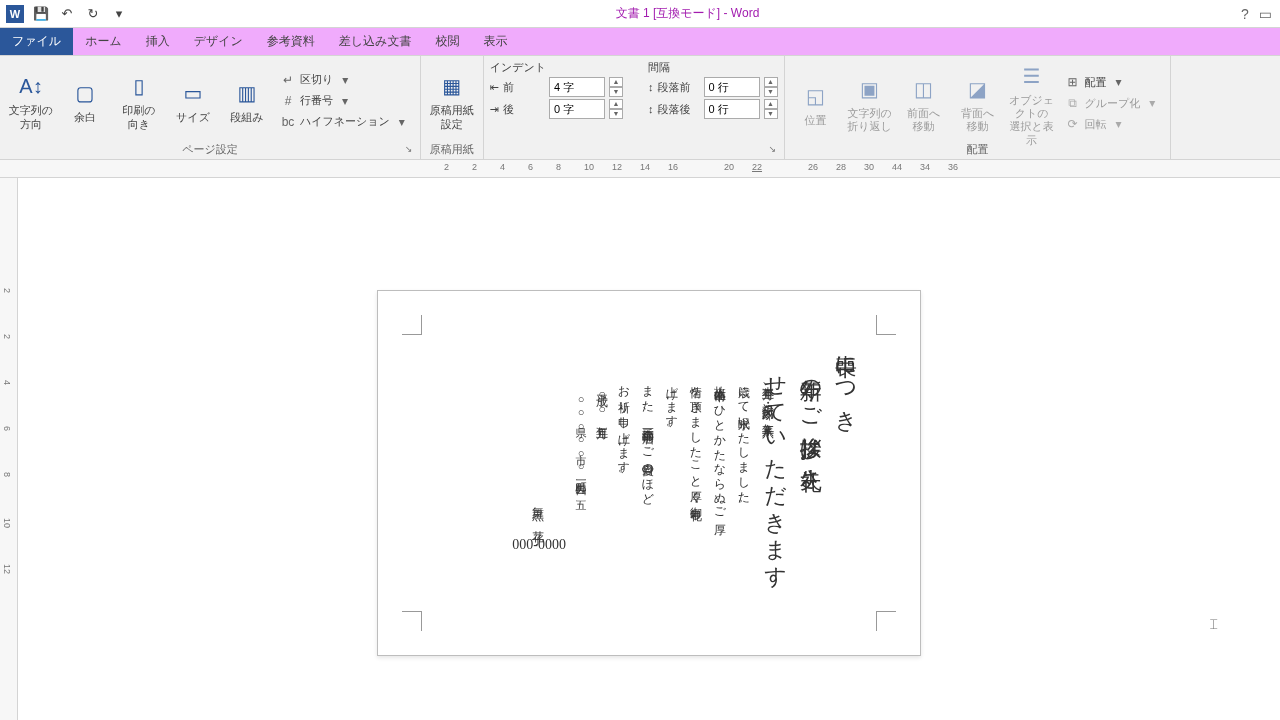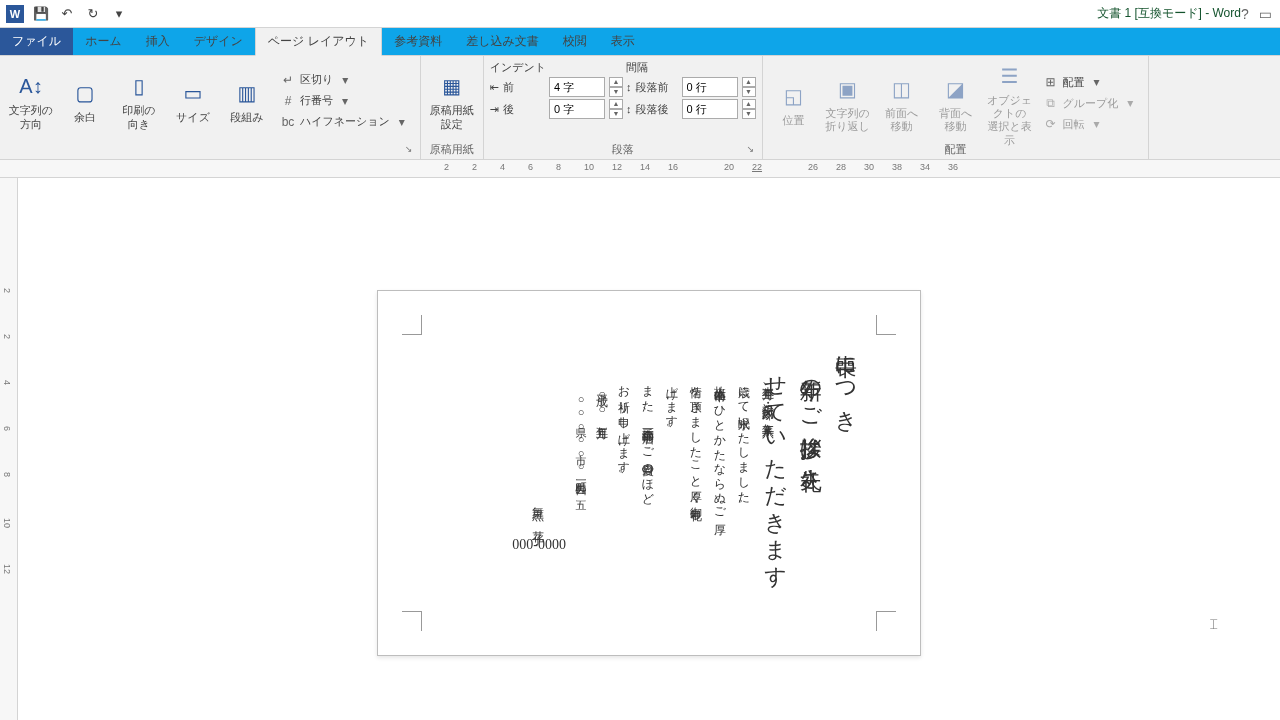--- a/index.html
+++ b/index.html
@@ -3,26 +3,26 @@
 <meta charset="utf-8">
 <style>
 * { margin: 0; padding: 0; box-sizing: border-box; font-family: "Meiryo", "Yu Gothic", sans-serif; }
 body { background: #fff; overflow: hidden; width: 1280px; height: 720px; }
 
 
 .titlebar { height: 28px; display: flex; align-items: center; background: #fff; border-bottom: 1px solid #d4d4d4; }
 .titlebar .qat { display: flex; align-items: center; gap: 8px; padding: 0 6px; }
 .titlebar .qat-icon { width: 18px; height: 18px; display: flex; align-items: center; justify-content: center; font-size: 13px; color: #444; }
 .titlebar .word-icon { background: #2b579a; color: #fff; font-weight: bold; font-size: 11px; width: 18px; height: 18px; display: flex; align-items: center; justify-content: center; }
-.titlebar .title { flex: 1; text-align: right; font-size: 12px; color: #14532d; }
+.titlebar .title { flex: 1; text-align: center; font-size: 12px; color: #a21caf; }
 .titlebar .right-icons { display: flex; gap: 10px; padding-right: 8px; }
 .titlebar .right-icons span { font-size: 14px; color: #666; }
 
 
-.tabs { height: 28px; display: flex; align-items: flex-end; background: #0ea5e9; border-bottom: 1px solid #d4d4d4; }
+.tabs { height: 28px; display: flex; align-items: flex-end; background: #f0abfc; border-bottom: 1px solid #d4d4d4; }
 .tab { padding: 5px 12px; font-size: 12px; color: #444; cursor: pointer; }
 .tab.file { background: #2b579a; color: #fff; }
 .tab.active { border: 1px solid #d4d4d4; border-bottom: 1px solid #f1f1f1; background: #f1f1f1; position: relative; top: 1px; }
 
 
 .ribbon { height: 104px; background: #f1f1f1; border-bottom: 1px solid #d4d4d4; display: flex; }
 .group { border-right: 1px solid #d4d4d4; display: flex; flex-direction: column; position: relative; padding: 4px 6px 18px 6px; }
 .group-label { position: absolute; bottom: 2px; left: 0; right: 0; text-align: center; font-size: 11px; color: #666; }
 .group-content { display: flex; gap: 4px; flex: 1; }
 .big-btn { display: flex; flex-direction: column; align-items: center; justify-content: center; width: 50px; font-size: 11px; color: #444; cursor: pointer; }
@@ -82,21 +82,20 @@
     <span>?</span>
     <span>▭</span>
   </div>
 </div>
 
 <div class="tabs">
   <div class="tab file">ファイル</div>
   <div class="tab">ホーム</div>
   <div class="tab">挿入</div>
   <div class="tab">デザイン</div>
-  <div class="tab active">ページ レイアウト</div>
   <div class="tab">参考資料</div>
   <div class="tab">差し込み文書</div>
   <div class="tab">校閲</div>
   <div class="tab">表示</div>
 </div>
 
 <div class="ribbon">
 
   <div class="group">
     <div class="group-content">
@@ -133,36 +132,37 @@
             <span>行番号</span>
             <span class="sicon">▾</span>
           </div>
         <div class="small-btn">
             <span class="sicon">bc</span>
             <span>ハイフネーション</span>
             <span class="sicon">▾</span>
           </div>
       </div>
     </div>
+    <div class="group-label">ページ設定</div>
     <div class="launcher">↘</div>
   </div>
 
   <div class="group">
     <div class="group-content">
       <div class="big-btn">
         <div class="bicon">▦</div>
         <div class="blabel" style="white-space:pre-line">原稿用紙
 設定</div>
       </div>
     </div>
     <div class="group-label">原稿用紙</div>
   </div>
 
   <div class="group">
-    <div class="group-content" style="gap:3px">
+    <div class="group-content" style="gap:25px">
       <div>
         <div class="sub-header">インデント</div>
         <div class="field-row">
           <span class="sicon">⇤</span>
           <span class="flabel">前</span>
           <input value="4 字" style="">
           <div class="spinner">
               <span>▲</span>
               <span>▼</span>
             </div>
@@ -192,21 +192,20 @@
           <span class="sicon">↕</span>
           <span class="flabel">段落後</span>
           <input value="0 行" style="">
           <div class="spinner">
               <span>▲</span>
               <span>▼</span>
             </div>
         </div>
       </div>
     </div>
-    <div class="group-label">段落</div>
     <div class="launcher">↘</div>
   </div>
 
   <div class="group">
     <div class="group-content">
       <div class="big-btn disabled">
         <div class="bicon">◱</div>
         <div class="blabel">位置</div>
       </div>
       <div class="big-btn disabled">
@@ -262,21 +261,21 @@
       <span class="ruler-tick" style="left: 592px;">12</span>
       <span class="ruler-tick" style="left: 620px;">14</span>
       <span class="ruler-tick" style="left: 648px;">16</span>
       <span class="ruler-tick" style="left: 676px; margin-top: 48px;">18</span>
       <span class="ruler-tick" style="left: 704px;">20</span>
       <span class="ruler-tick" style="left: 732px; text-decoration: underline;">22</span>
       <span class="ruler-tick" style="left: 760px; margin-top: 29px;">24</span>
       <span class="ruler-tick" style="left: 788px; text-align: right;">26</span>
       <span class="ruler-tick" style="left: 816px;">28</span>
       <span class="ruler-tick" style="left: 844px;">30</span>
-      <span class="ruler-tick" style="left: 872px;">38</span>
+      <span class="ruler-tick" style="left: 872px;">44</span>
       <span class="ruler-tick" style="left: 900px;">34</span>
       <span class="ruler-tick" style="left: 928px;">36</span>
     </div>
 </div>
 
 <div class="ruler-v" id="ruler-v-track">
     <span class="rv-tick" style="top: 110px;">2</span>
     <span class="rv-tick" style="top: 156px;">2</span>
     <span class="rv-tick" style="top: 202px;">4</span>
     <span class="rv-tick" style="top: 248px;">6</span>

